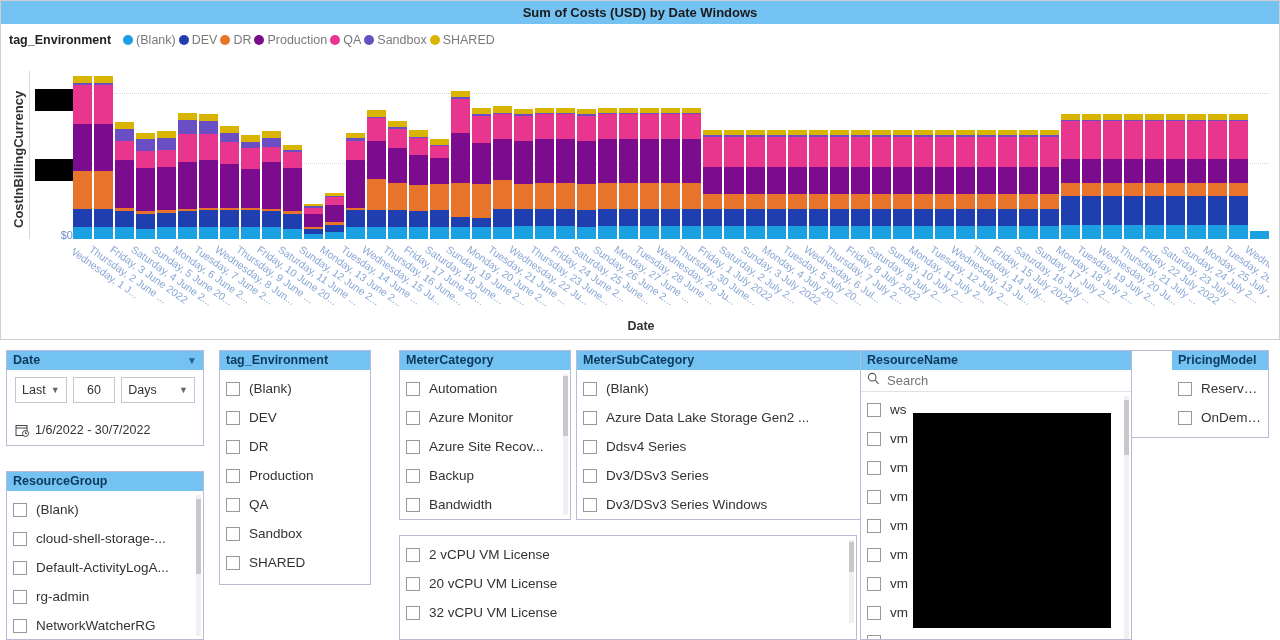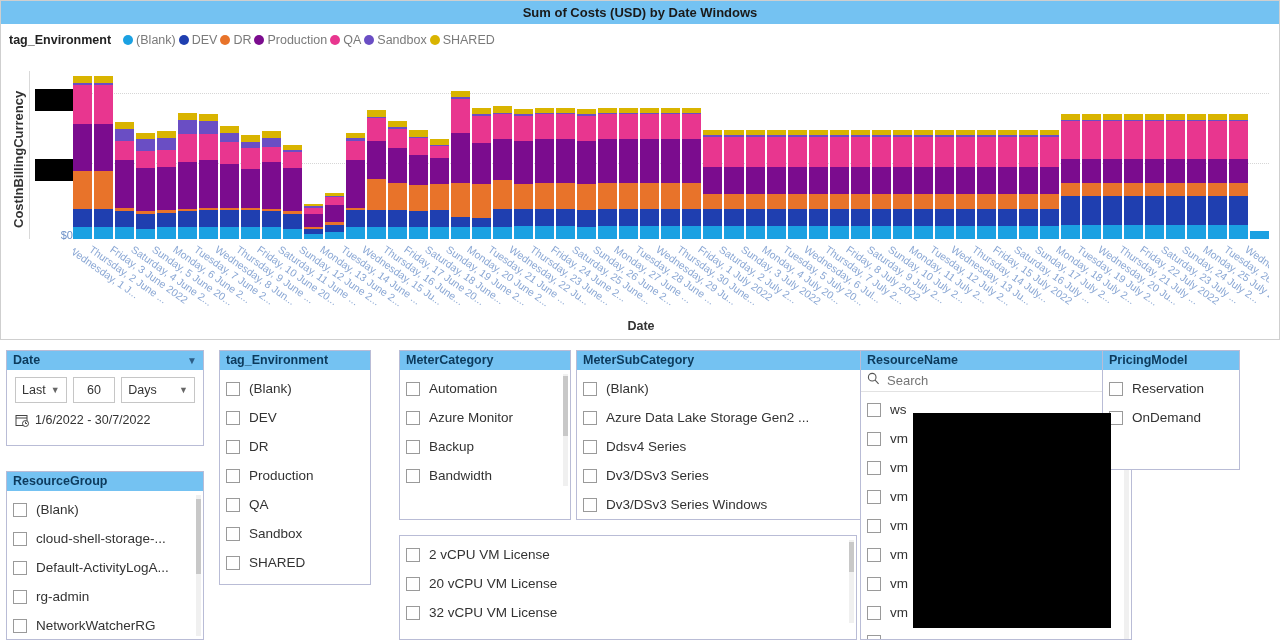--- a/index.html
+++ b/index.html
@@ -121,21 +121,21 @@
     border: 1px solid #c6c6c6; background: #fff; height: 26px;
     display: flex; align-items: center; justify-content: space-between;
     padding: 0 6px; font-size: 12.5px; color: #333; gap: 5px;
   }
   .dd-last { width: 58px; }
   .dd-num { width: 52px; justify-content: center; }
   .dd-unit { width: 93px; }
   .caret { font-size: 9px; color: #666; }
   .date-range {
     display: flex; align-items: center; gap: 6px;
-    margin-top: 10px; font-size: 12.5px; color: #333;
+    margin-top: 20px; font-size: 12.5px; color: #333;
   }
   .cal-icon { width: 14px; height: 14px; position: relative; flex: 0 0 14px; }
   .cal-icon svg { display: block; }
 
   .search-row {
     display: flex; align-items: center; gap: 7px;
     padding: 2px 6px 3px 6px; height: 22px;
     border-bottom: 1px solid #e2e2e2;
   }
   .search-input {
@@ -1006,20 +1006,24 @@
           <div class="row">
             <span class="cb"></span>
             <span class="row-label">Automation</span>
           </div>
           <div class="row">
             <span class="cb"></span>
             <span class="row-label">Azure Monitor</span>
           </div>
           <div class="row">
             <span class="cb"></span>
+            <span class="row-label">Azure Site Recov...</span>
+          </div>
+          <div class="row">
+            <span class="cb"></span>
             <span class="row-label">Backup</span>
           </div>
           <div class="row">
             <span class="cb"></span>
             <span class="row-label">Bandwidth</span>
           </div>
         </div>
     <div class="scroll-track"></div>
     <div class="scroll-thumb" style="top:6px; height:60px;"></div>
   </div>
@@ -1129,21 +1133,21 @@
             <span class="cb"></span>
             <span class="row-label">uo</span>
           </div>
         </div>
     <div class="redact" style="left:52px; top:43px; width:198px; height:215px;"></div>
     <div class="scroll-track" style="top:26px;"></div>
     <div class="scroll-thumb" style="top:30px; height:55px;"></div>
   </div>
 </div>
 
-<div class="slicer" style="left:1102px; top:350px; width:138px; height:120px;">
+<div class="slicer" style="left:1131px; top:350px; width:138px; height:88px;padding-left:40px;">
   <div class="slicer-head">
     <span>PricingModel</span>
   </div>
   <div class="slicer-body">
     <div id="pm-list">
           <div class="row">
             <span class="cb"></span>
             <span class="row-label">Reservation</span>
           </div>
           <div class="row">

